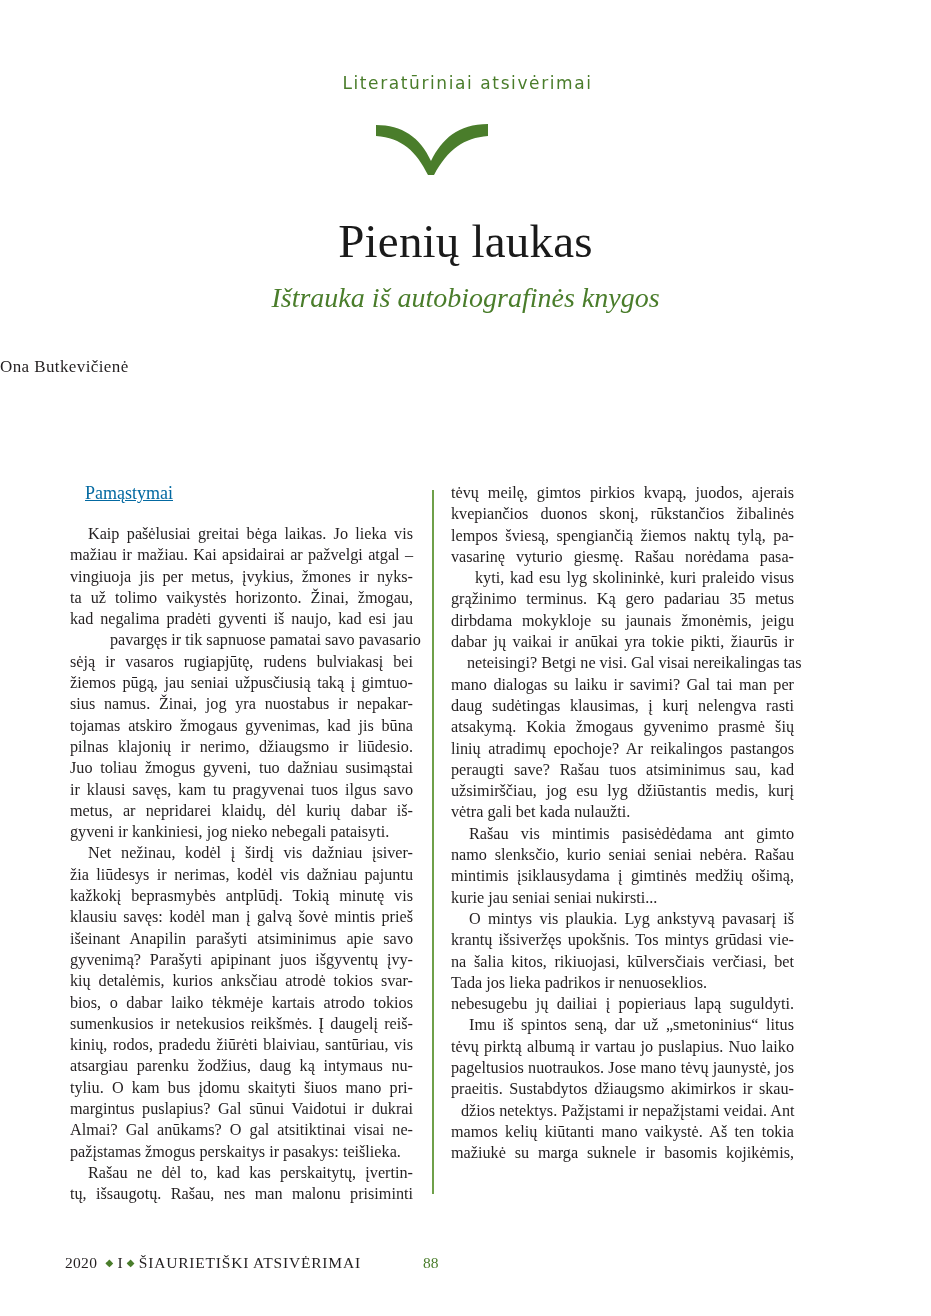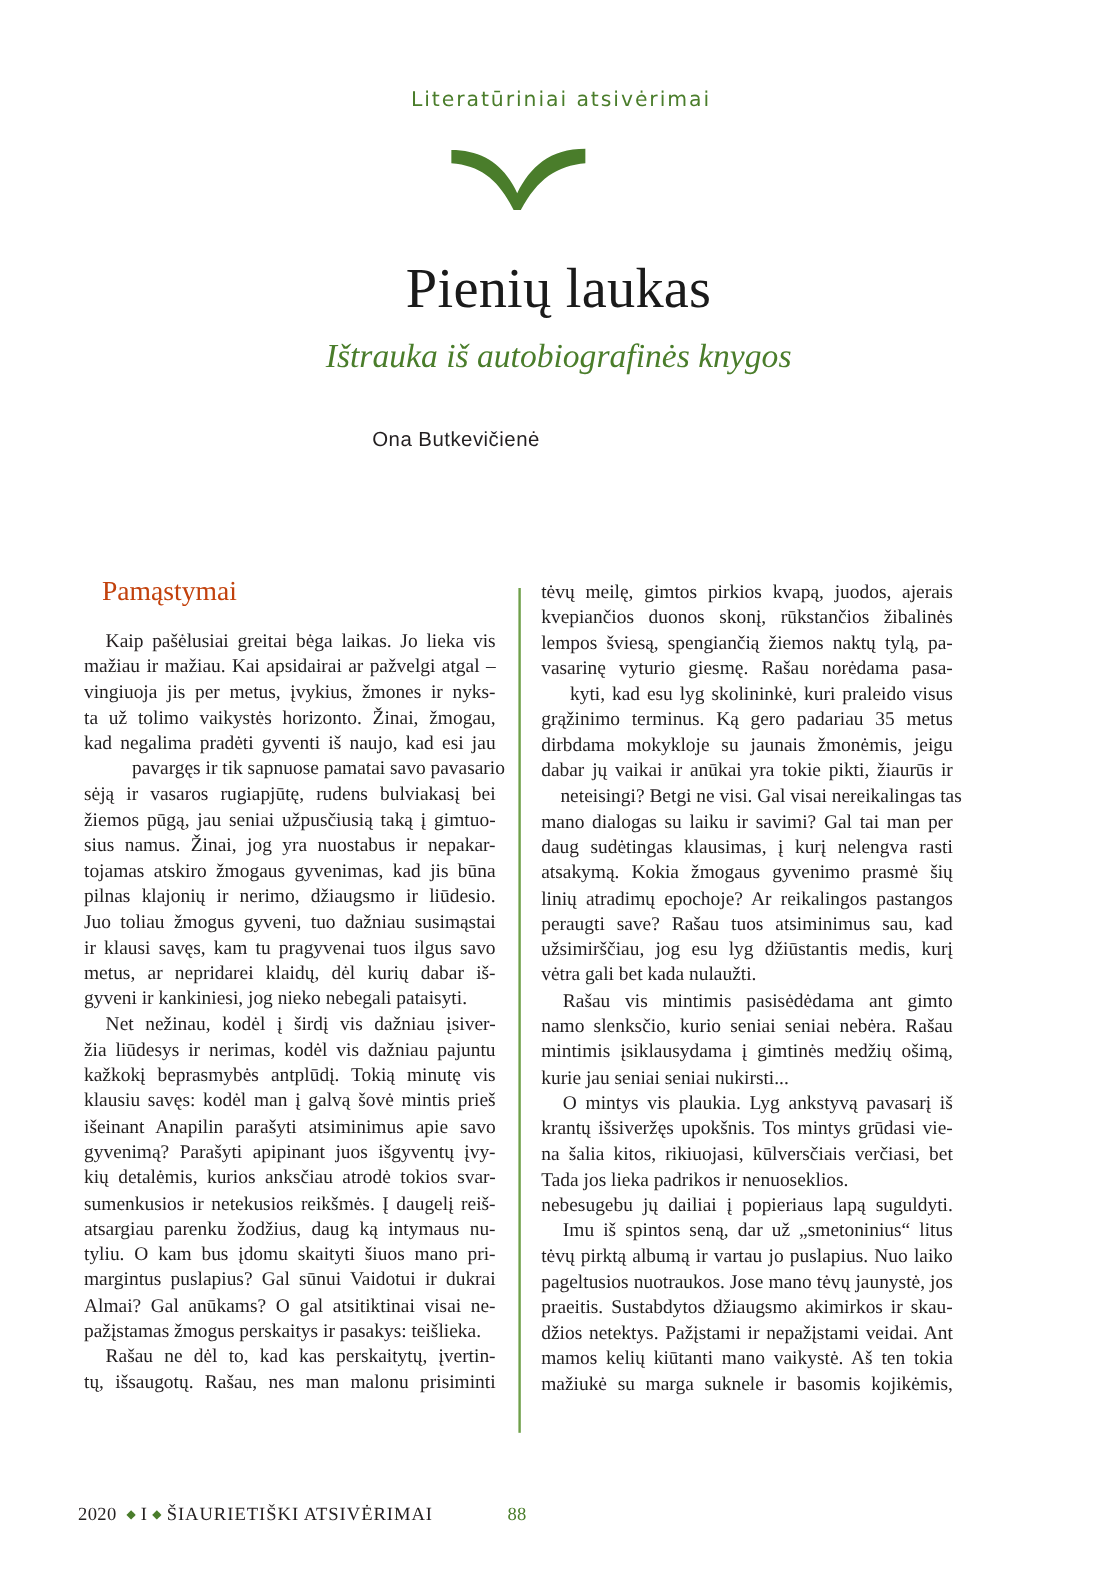--- a/index.html
+++ b/index.html
@@ -2,25 +2,25 @@
 <html><head>
   <meta charset="utf-8">
   <style>
     html, body { margin: 0; padding: 0; background: #ffffff; }
     body { width: 931px; height: 1316px; position: relative; overflow: hidden; font-family: "Liberation Serif", "DejaVu Serif", serif; color: #231f20; }
     .section-label { position: absolute; top: 73px; left: 0; width: 931px; text-align: center; padding-left: 4px; box-sizing: border-box;
       font-family: "DejaVu Sans", "Liberation Sans", sans-serif; font-size: 17px; letter-spacing: 1.6px; color: #4a7d2b; font-weight: normal; }
     .logo { position: absolute; top: 121px; left: 376px; width: 112px; height: 56px; }
     .title { position: absolute; top: 214px; left: 0; width: 931px; text-align: center; font-size: 47px; color: #1a1a1a; letter-spacing: 0.2px; }
     .subtitle { position: absolute; top: 282px; left: 0; width: 931px; text-align: center; font-size: 28px; font-style: italic; color: #4a7d2b; }
-    .author { position: absolute; top: 357px; left: 0; width: 760px; text-align: center; font-family: Liberation Sans, sans-serif; font-size: 17px; color: #231f20; letter-spacing: 0.4px; }
+    .author { position: absolute; top: 357px; left: 0; width: 760px; font-family: Liberation Serif, serif; font-size: 17px; color: #231f20; letter-spacing: 0.4px; }
     .col { position: absolute; top: 482px; width: 343px; font-size: 16.2px; line-height: 21.3px; text-align: justify; }
     .col-left { left: 70px; }
     .col-right { left: 451px; top: 483px; }
-    .heading { color: #c2410c; font-size: 23px; margin: 0 0 20px 15px; line-height: 22px; }
+    .heading { color: #0369a1; font-size: 18px; margin: 0 0 20px 15px; line-height: 22px; text-decoration: underline; }
     .para { margin: 0; text-indent: 18px; hyphens: manual; }
     .para.cont { text-indent: 0; }
     .line { display: block; text-align: justify; text-align-last: justify; white-space: nowrap; }
     .line.last { text-align-last: left; }
     .divider { position: absolute; left: 432px; top: 490px; width: 2px; height: 704px; background: #6fa04a; }
     .footer { position: absolute; top: 1254px; left: 65px; font-size: 15.5px; color: #231f20; letter-spacing: 0.3px; white-space: nowrap; }
     .footer .diamond { color: #4a7d2b; font-size: 10px; margin: 0 4px; position: relative; top: -2px; }
     .footer .pub { letter-spacing: 0.8px; }
     .page-num { position: absolute; top: 1254px; left: 423px; font-size: 15.5px; color: #4a7d2b; }
   </style>
@@ -58,21 +58,23 @@
         <span class="line last" style="text-indent: 0px;">gyveni ir kankiniesi, jog nieko nebegali pataisyti.</span>
       </p>
       <p class="para">
         <span class="line" style="text-indent: 18px;">Net nežinau, kodėl į širdį vis dažniau įsiver-</span>
         <span class="line" style="text-indent: 0px;">žia liūdesys ir nerimas, kodėl vis dažniau pajuntu</span>
         <span class="line" style="text-indent: 0px;">kažkokį beprasmybės antplūdį. Tokią minutę vis</span>
         <span class="line" style="text-indent: 0px;">klausiu savęs: kodėl man į galvą šovė mintis prieš</span>
         <span class="line" style="text-indent: 0px;">išeinant Anapilin parašyti atsiminimus apie savo</span>
         <span class="line" style="text-indent: 0px;">gyvenimą? Parašyti apipinant juos išgyventų įvy-</span>
         <span class="line" style="text-indent: 0px; font-family: Liberation Serif, serif;">kių detalėmis, kurios anksčiau atrodė tokios svar-</span>
+        <span class="line" style="text-indent: 0px;">bios, o dabar laiko tėkmėje kartais atrodo tokios</span>
         <span class="line" style="text-indent: 0px;">sumenkusios ir netekusios reikšmės. Į daugelį reiš-</span>
+        <span class="line" style="text-indent: 0px;">kinių, rodos, pradedu žiūrėti blaiviau, santūriau, vis</span>
         <span class="line" style="text-indent: 0px;">atsargiau parenku žodžius, daug ką intymaus nu-</span>
         <span class="line" style="text-indent: 0px;">tyliu. O kam bus įdomu skaityti šiuos mano pri-</span>
         <span class="line" style="text-indent: 0px;">margintus puslapius? Gal sūnui Vaidotui ir dukrai</span>
         <span class="line" style="text-indent: 0px;">Almai? Gal anūkams? O gal atsitiktinai visai ne-</span>
         <span class="line last" style="text-indent: 0px;">pažįstamas žmogus perskaitys ir pasakys: teišlieka.</span>
       </p>
       <p class="para">
         <span class="line" style="text-indent: 18px;">Rašau ne dėl to, kad kas perskaitytų, įvertin-</span>
         <span class="line" style="text-indent: 0px;">tų, išsaugotų. Rašau, nes man malonu prisiminti</span>
       </p>
@@ -112,21 +114,21 @@
         <span class="line" style="text-indent: 0px;">krantų išsiveržęs upokšnis. Tos mintys grūdasi vie-</span>
         <span class="line" style="text-indent: 0px;">na šalia kitos, rikiuojasi, kūlversčiais verčiasi, bet</span>
         <span class="line last" style="text-indent: 0px;">Tada jos lieka padrikos ir nenuoseklios.</span>
         <span class="line" style="text-indent: 0px;">nebesugebu jų dailiai į popieriaus lapą suguldyti.</span>
       </p>
       <p class="para">
         <span class="line" style="text-indent: 18px;">Imu iš spintos seną, dar už „smetoninius“ litus</span>
         <span class="line" style="text-indent: 0px;">tėvų pirktą albumą ir vartau jo puslapius. Nuo laiko</span>
         <span class="line" style="text-indent: 0px;">pageltusios nuotraukos. Jose mano tėvų jaunystė, jos</span>
         <span class="line" style="text-indent: 0px;">praeitis. Sustabdytos džiaugsmo akimirkos ir skau-</span>
-        <span class="line" style="text-indent: 0px;">džios netektys. Pažįstami ir nepažįstami veidai. Ant</span>
+        <span class="line" style="text-indent: 0px; margin-left: 10px;">džios netektys. Pažįstami ir nepažįstami veidai. Ant</span>
         <span class="line" style="text-indent: 0px;">mamos kelių kiūtanti mano vaikystė. Aš ten tokia</span>
         <span class="line" style="text-indent: 0px;">mažiukė su marga suknele ir basomis kojikėmis,</span>
       </p>
     </div>
 </div>
 
 <div class="footer">
   <span>2020</span>
   <span class="diamond">◆</span><span>I</span><span class="diamond">◆</span><span class="pub">ŠIAURIETIŠKI ATSIVĖRIMAI</span>
 </div>

